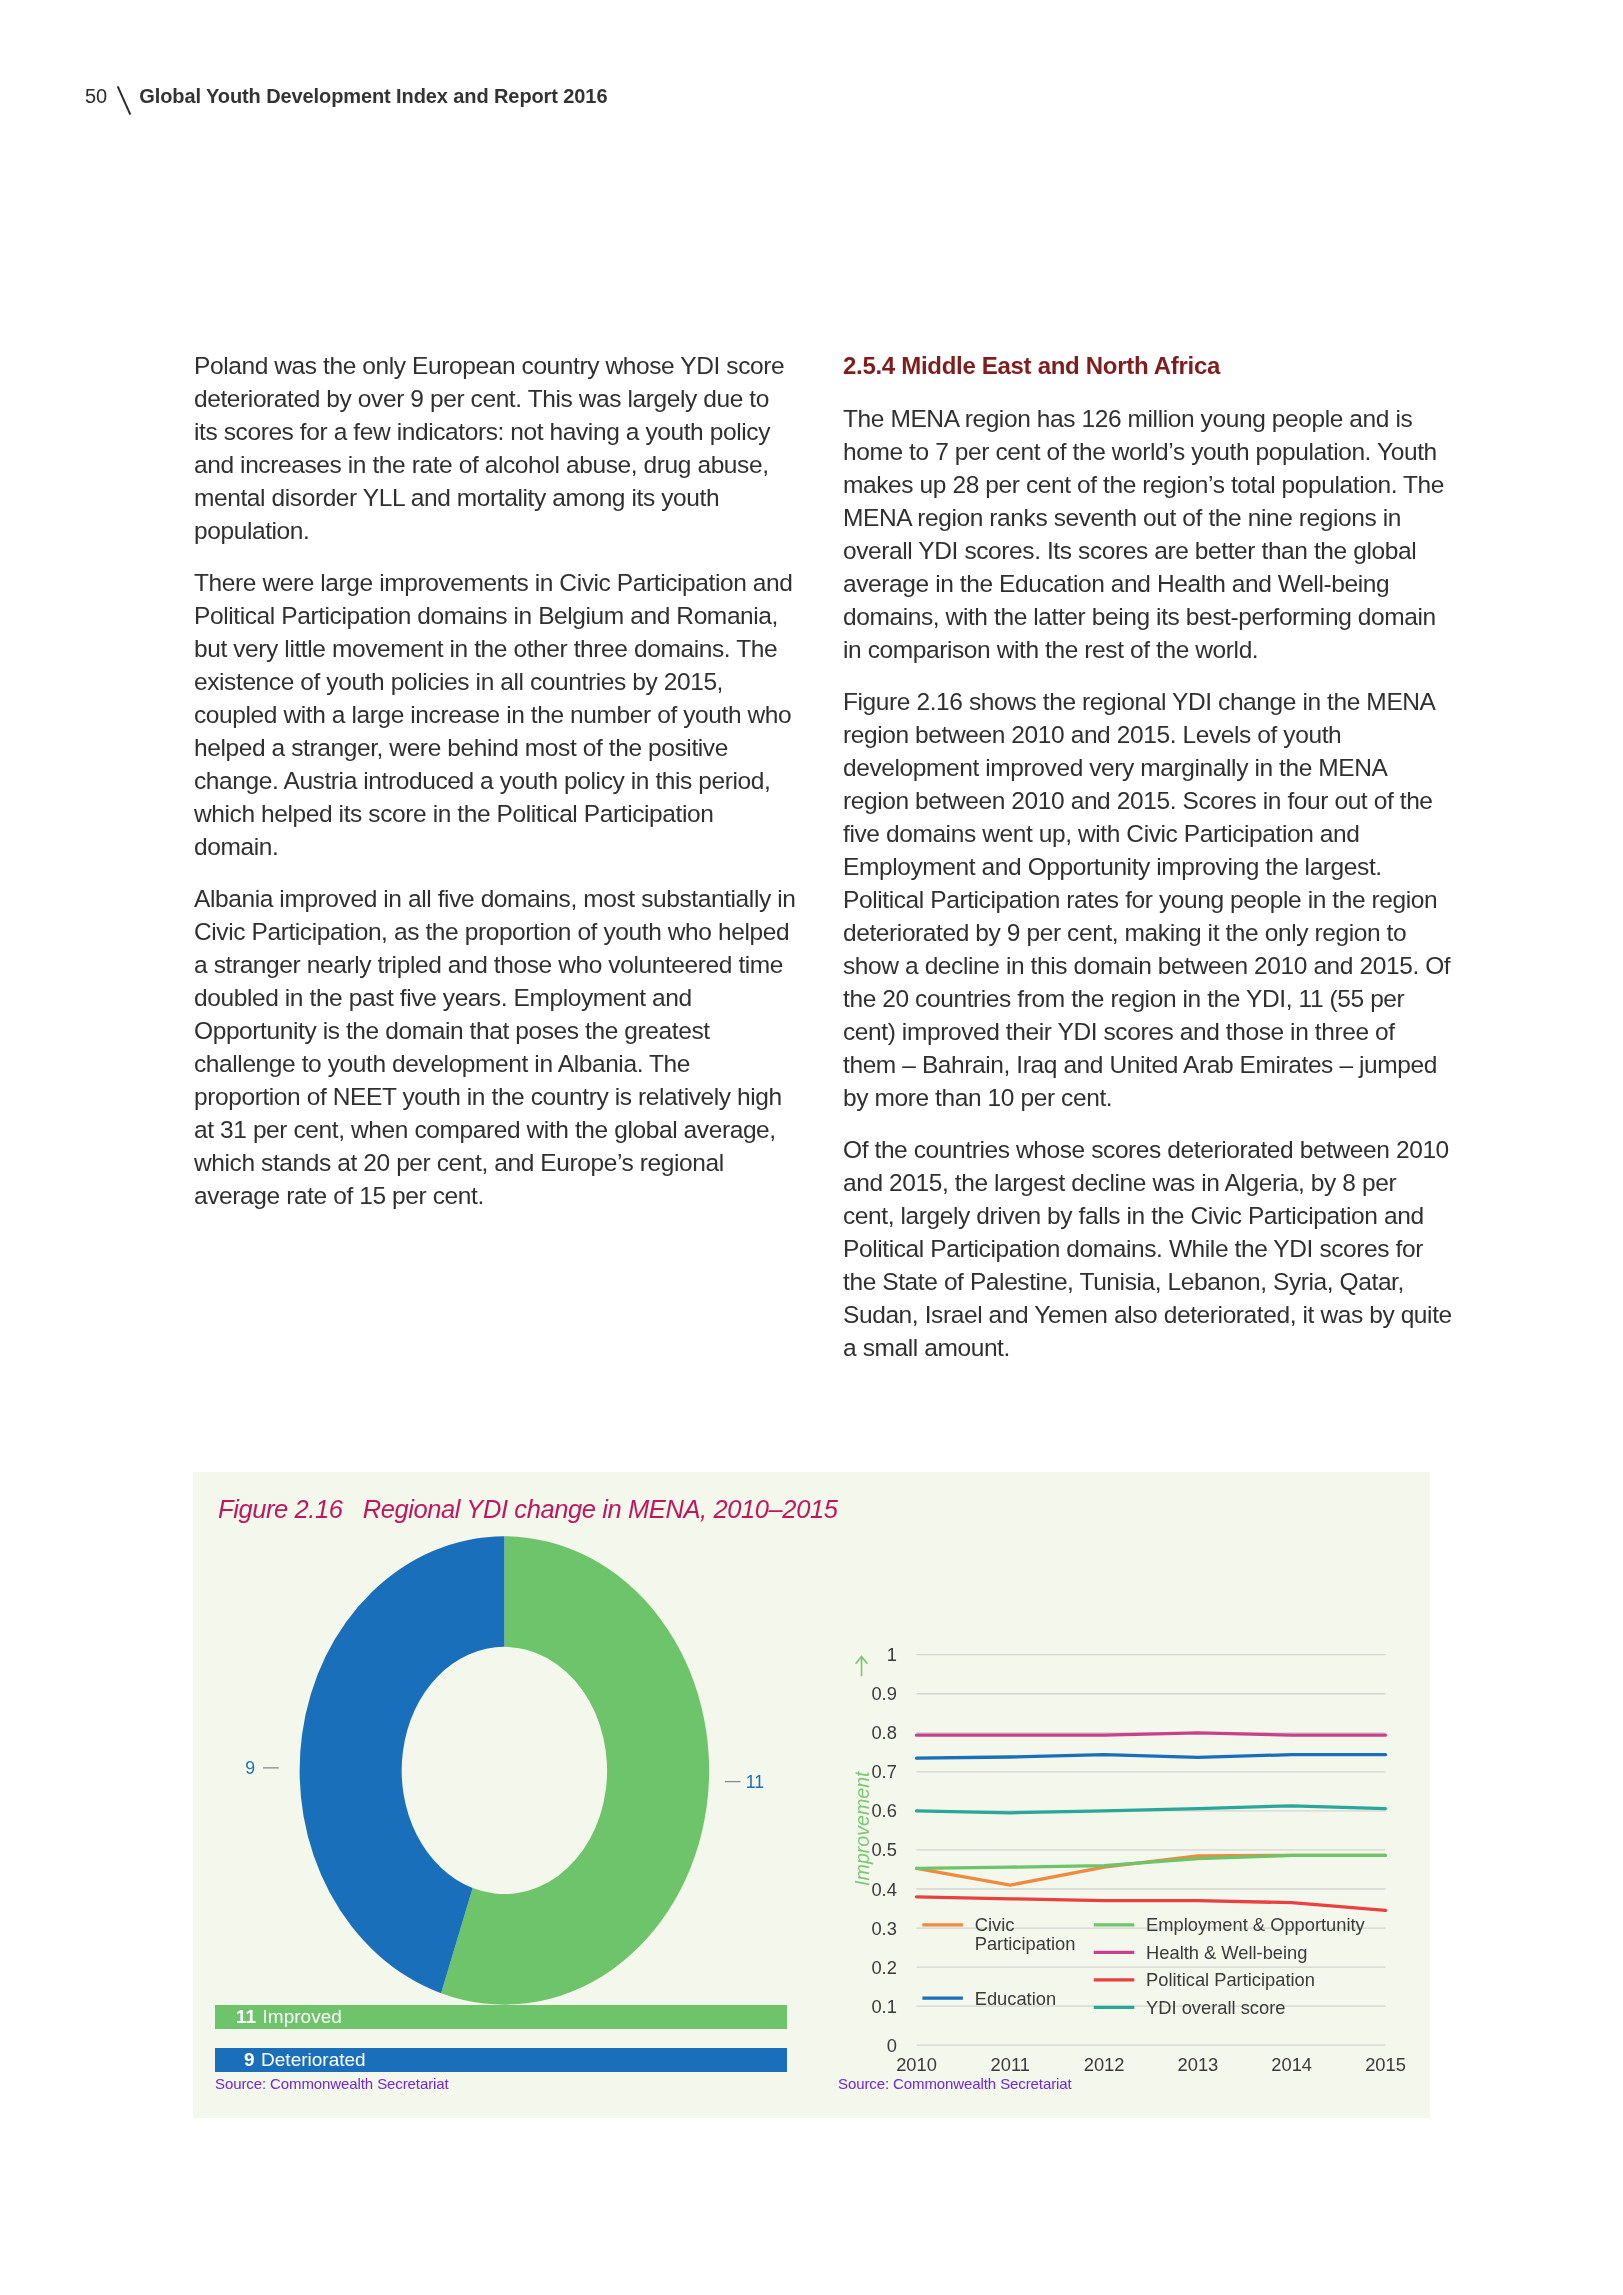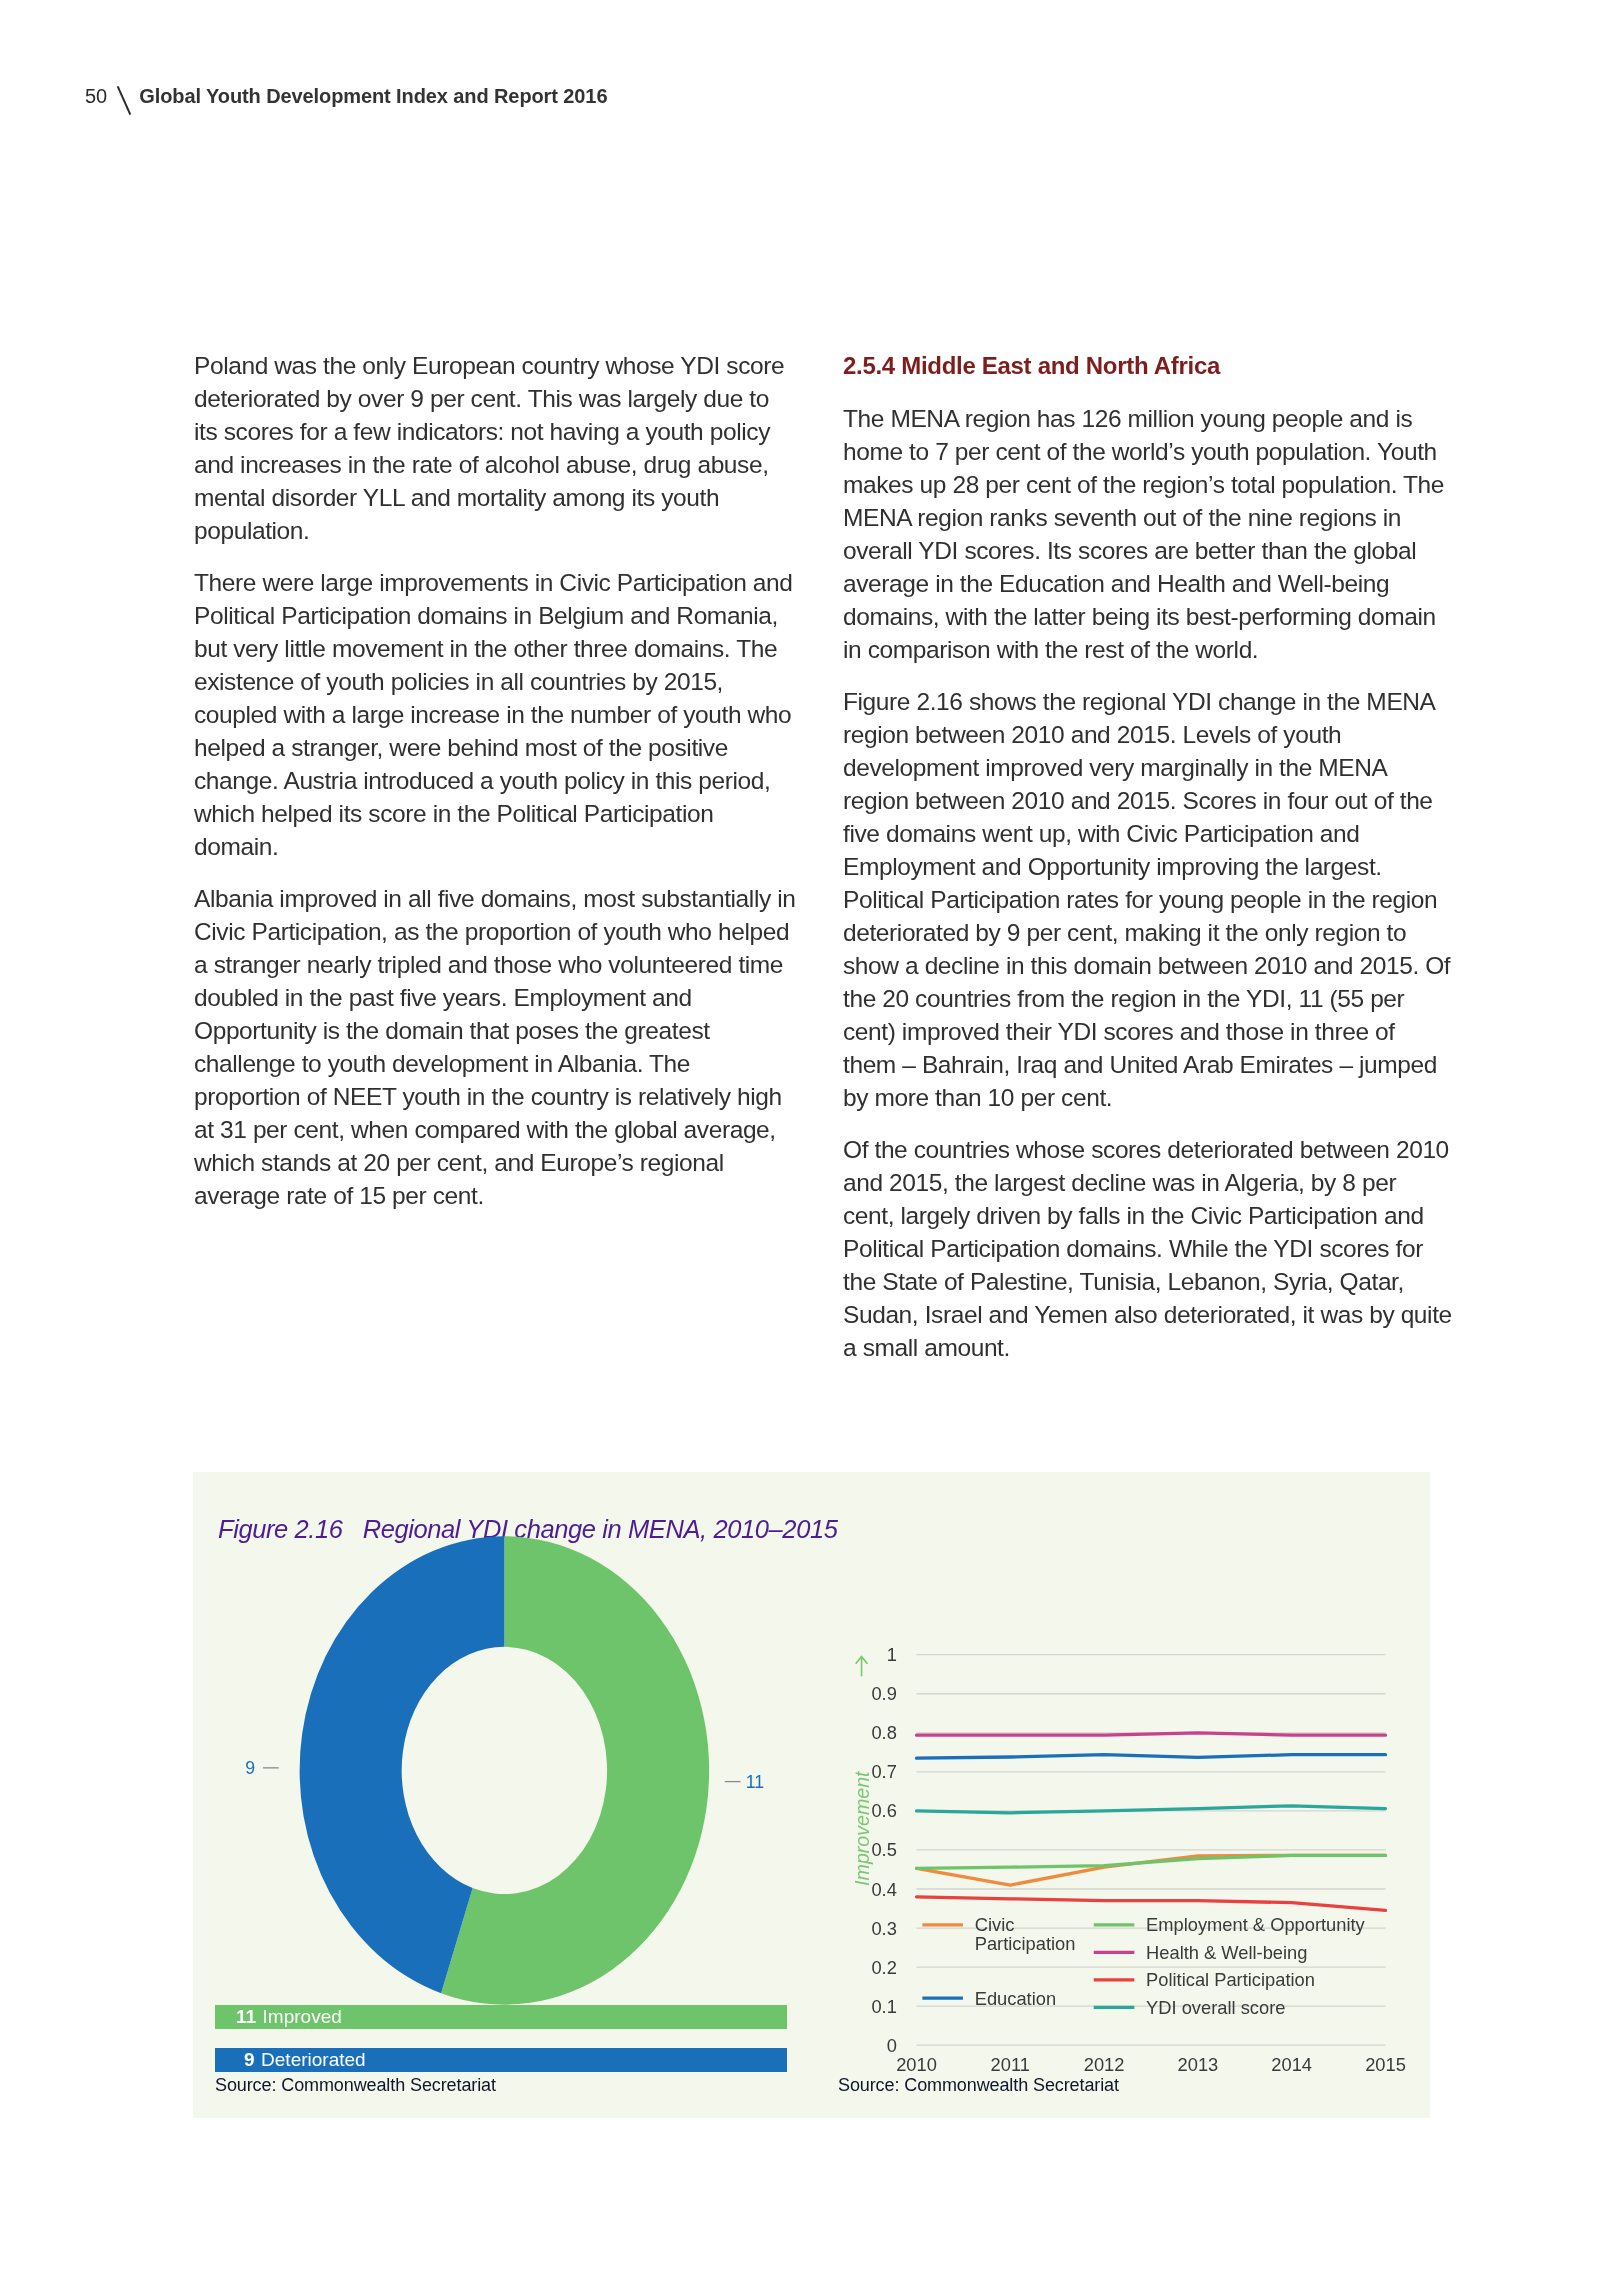--- a/index.html
+++ b/index.html
@@ -19,29 +19,29 @@
            color: #303030; letter-spacing: -0.4px; }
     .col-left { left: 194px; }
     .col-right { left: 843px; width: 609px; }
     .col p { margin: 0 0 19px 0; }
     .section-heading { color: #7f1d1d; font-size: 24px; margin: 0 0 19.6px 0; line-height: 33px;
                        font-weight: bold; letter-spacing: -0.3px; }
 
     
     .figure { position: absolute; left: 193px; top: 1472px; width: 1237px; height: 646px;
               background: #f4f7ec; }
-    .fig-title { position: absolute; left: 25px; top: 43px; font-size: 25.5px; font-style: italic;
-                 color: #4c1d95; letter-spacing: -0.4px; white-space: pre; }
+    .fig-title { position: absolute; left: 25px; top: 23px; font-size: 25.5px; font-style: italic;
+                 color: #be185d; letter-spacing: -0.4px; white-space: pre; }
     .fig-svg { position: absolute; left: 0; top: 0; }
     .legend-bar { position: absolute; left: 22px; width: 572px; height: 24px; color: #fff;
                   font-size: 19px; line-height: 24px; display: flex; align-items: center; }
     .legend-bar .num { font-weight: bold; margin-right: 6.5px; }
     .legend-bar.improved { top: 533px; background: #6ec46a; padding-left: 21px; box-sizing: border-box; }
     .legend-bar.deteriorated { top: 576px; background: #1a6fba; padding-left: 29px; box-sizing: border-box; }
-    .source { position: absolute; font-size: 18px; color: #0f172a; letter-spacing: -0.1px; }
+    .source { position: absolute; font-size: 15px; color: #6d28d9; letter-spacing: -0.1px; }
     .source-left { left: 22px; top: 603px; }
     .source-right { left: 645px; top: 603px; }
 
     .axis-label { font-size: 28px; fill: #3a3a3a; font-family: "Liberation Sans", sans-serif; }
     .legend-text { font-size: 28px; fill: #3a3a3a; font-family: "Liberation Sans", sans-serif; }
     .donut-label { font-size: 27px; fill: #1a6fba; font-family: "Liberation Sans", sans-serif; }
     .improvement-label { font-size: 30px; fill: #7cc774; font-style: italic;
                          font-family: "Liberation Sans", sans-serif; }
   </style>
 </head>

